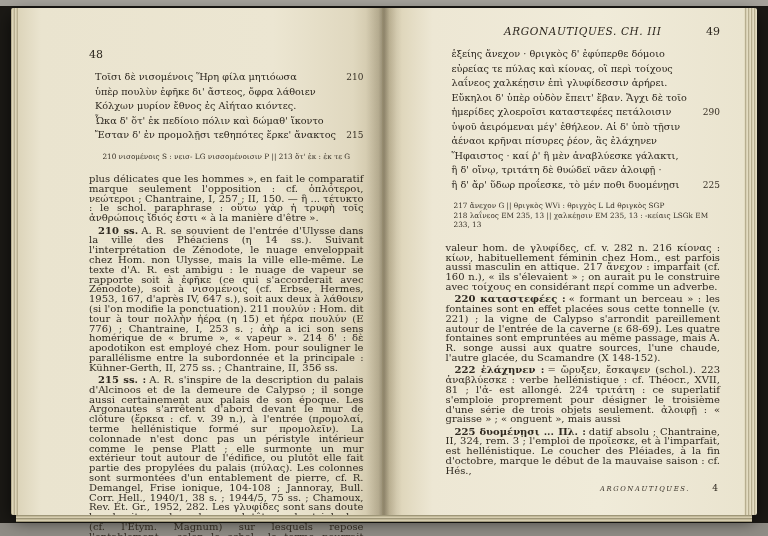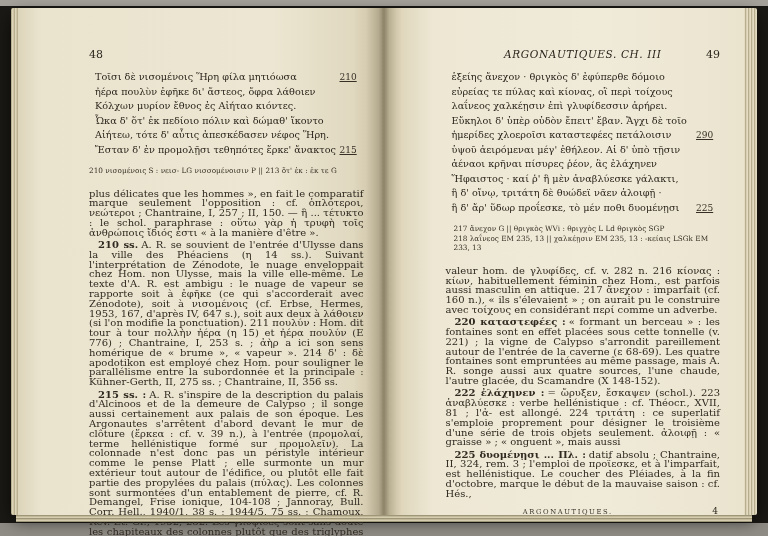--- a/index.html
+++ b/index.html
@@ -21,48 +21,48 @@
           background:repeating-linear-gradient(0deg,#9e9678 0 1px,#d6cdb0 1px 2px,#c2b999 2px 3px);}
   .gutter{position:absolute;top:0;bottom:7px;left:calc(50% - 18px);width:36px;pointer-events:none;
           background:linear-gradient(90deg,rgba(61,50,32,0) 0,rgba(61,50,32,.16) 35%,rgba(40,32,20,.36) 50%,rgba(61,50,32,.16) 65%,rgba(61,50,32,0) 100%);}
 
   .page{flex:1;position:relative;}
   .page-left{background:linear-gradient(90deg,#ddd5bb 0,#eae4cf 6%,#ece6d2 70%,#e0d8bf 92%,#c9bfa1 100%);}
   .page-right{background:linear-gradient(90deg,#c4b996 0,#ddd4b8 4%,#ede7d4 14%,#f0ebd9 60%,#eae4cf 100%);}
 
   .content{position:absolute;inset:0;}
   .page-left .content{padding:40px 18px 0 70px;}
-  .page-right .content{padding:40px 24px 0 64px;}
+  .page-right .content{padding:17px 24px 0 64px;}
 
   .page-head{display:grid;grid-template-columns:1fr auto 1fr;align-items:baseline;margin-bottom:9px;}
   .page-head .folio{font-size:11px;}
   .page-left .folio{grid-column:1;justify-self:start;}
   .page-right .folio{grid-column:3;justify-self:end;}
   .rtitle{grid-column:2;font-size:10.5px;}
   .page-left .rtitle{letter-spacing:2.5px;}
   .page-right .rtitle{font-style:italic;letter-spacing:.6px;}
 
   .verse{margin:8px 0 0 6px;}
   .vline{display:flex;font-size:9.7px;line-height:14.5px;}
   .vt{white-space:nowrap;flex:1;}
-  .vn{width:24px;text-align:left;font-size:9px;color:#362f25;text-decoration:underline;}
+  .vn{width:24px;text-align:right;font-size:9px;color:#362f25;}
 
   .apparatus{margin-top:9px;font-size:7.3px;line-height:9.6px;color:#352e24;}
-  .page-left .apparatus{text-align:left;}
+  .page-left .apparatus{text-align:center;}
   .page-right .apparatus{padding-left:8px;}
 
   .comm-block{margin-top:13px;}
   .comm{margin:0;font-size:10px;line-height:9.8px;text-align:justify;text-indent:9px;color:#2f2920;}
   .comm + .comm{margin-top:2.5px;}
   .comm.flush{text-indent:0;}
   .lemma{font-weight:bold;}
   .lemma:not(:empty){margin-right:3px;}
 
   .pfoot{position:relative;margin-top:9px;height:12px;}
-  .sig{position:absolute;left:0;right:30px;text-align:center;font-size:6.8px;letter-spacing:1.6px;color:#3a332a;}
+  .sig{position:absolute;left:0;right:30px;text-align:right;font-size:6.8px;letter-spacing:1.6px;color:#3a332a;font-style:italic;}
   .gath{position:absolute;right:2px;top:-2px;font-size:9px;}
 </style>
 </head>
 <body>
 
 <div class="stage">
   <div class="band-top"></div>
   <div class="band-bottom"></div>
 
   <div class="book">
@@ -75,33 +75,29 @@
             <span class="folio">48</span>
             <span></span>
           </div>
 
           <div class="verse">
             <div class="vline">
                 <span class="vt">Τοῖσι δὲ νισομένοις Ἥρη φίλα μητιόωσα</span>
                 <span class="vn">210</span>
               </div>
             <div class="vline">
-                <span class="vt">ἠέρα πουλὺν ἐφῆκε δι' ἄστεος, ὄφρα λάθοιεν</span>
+                <span class="vt">ὑπὲρ πουλὺν ἐφῆκε δι' ἄστεος, ὄφρα λάθοιεν</span>
                 <span class="vn"></span>
               </div>
             <div class="vline">
                 <span class="vt">Κόλχων μυρίον ἔθνος ἐς Αἰήταο κιόντες.</span>
                 <span class="vn"></span>
               </div>
             <div class="vline">
                 <span class="vt">Ὦκα δ' ὅτ' ἐκ πεδίοιο πόλιν καὶ δώμαθ' ἵκοντο</span>
-                <span class="vn"></span>
-              </div>
-            <div class="vline">
-                <span class="vt">Αἰήτεω, τότε δ' αὖτις ἀπεσκέδασεν νέφος Ἥρη.</span>
                 <span class="vn"></span>
               </div>
             <div class="vline">
                 <span class="vt">Ἔσταν δ' ἐν προμολῇσι τεθηπότες ἕρκε' ἄνακτος</span>
                 <span class="vn">215</span>
               </div>
           </div>
 
           <div class="apparatus">
             <div>210 νισομένοις S : νεισ- LG νισσομένοισιν P || 213 ὅτ' ἐκ : ἐκ τε G</div>

